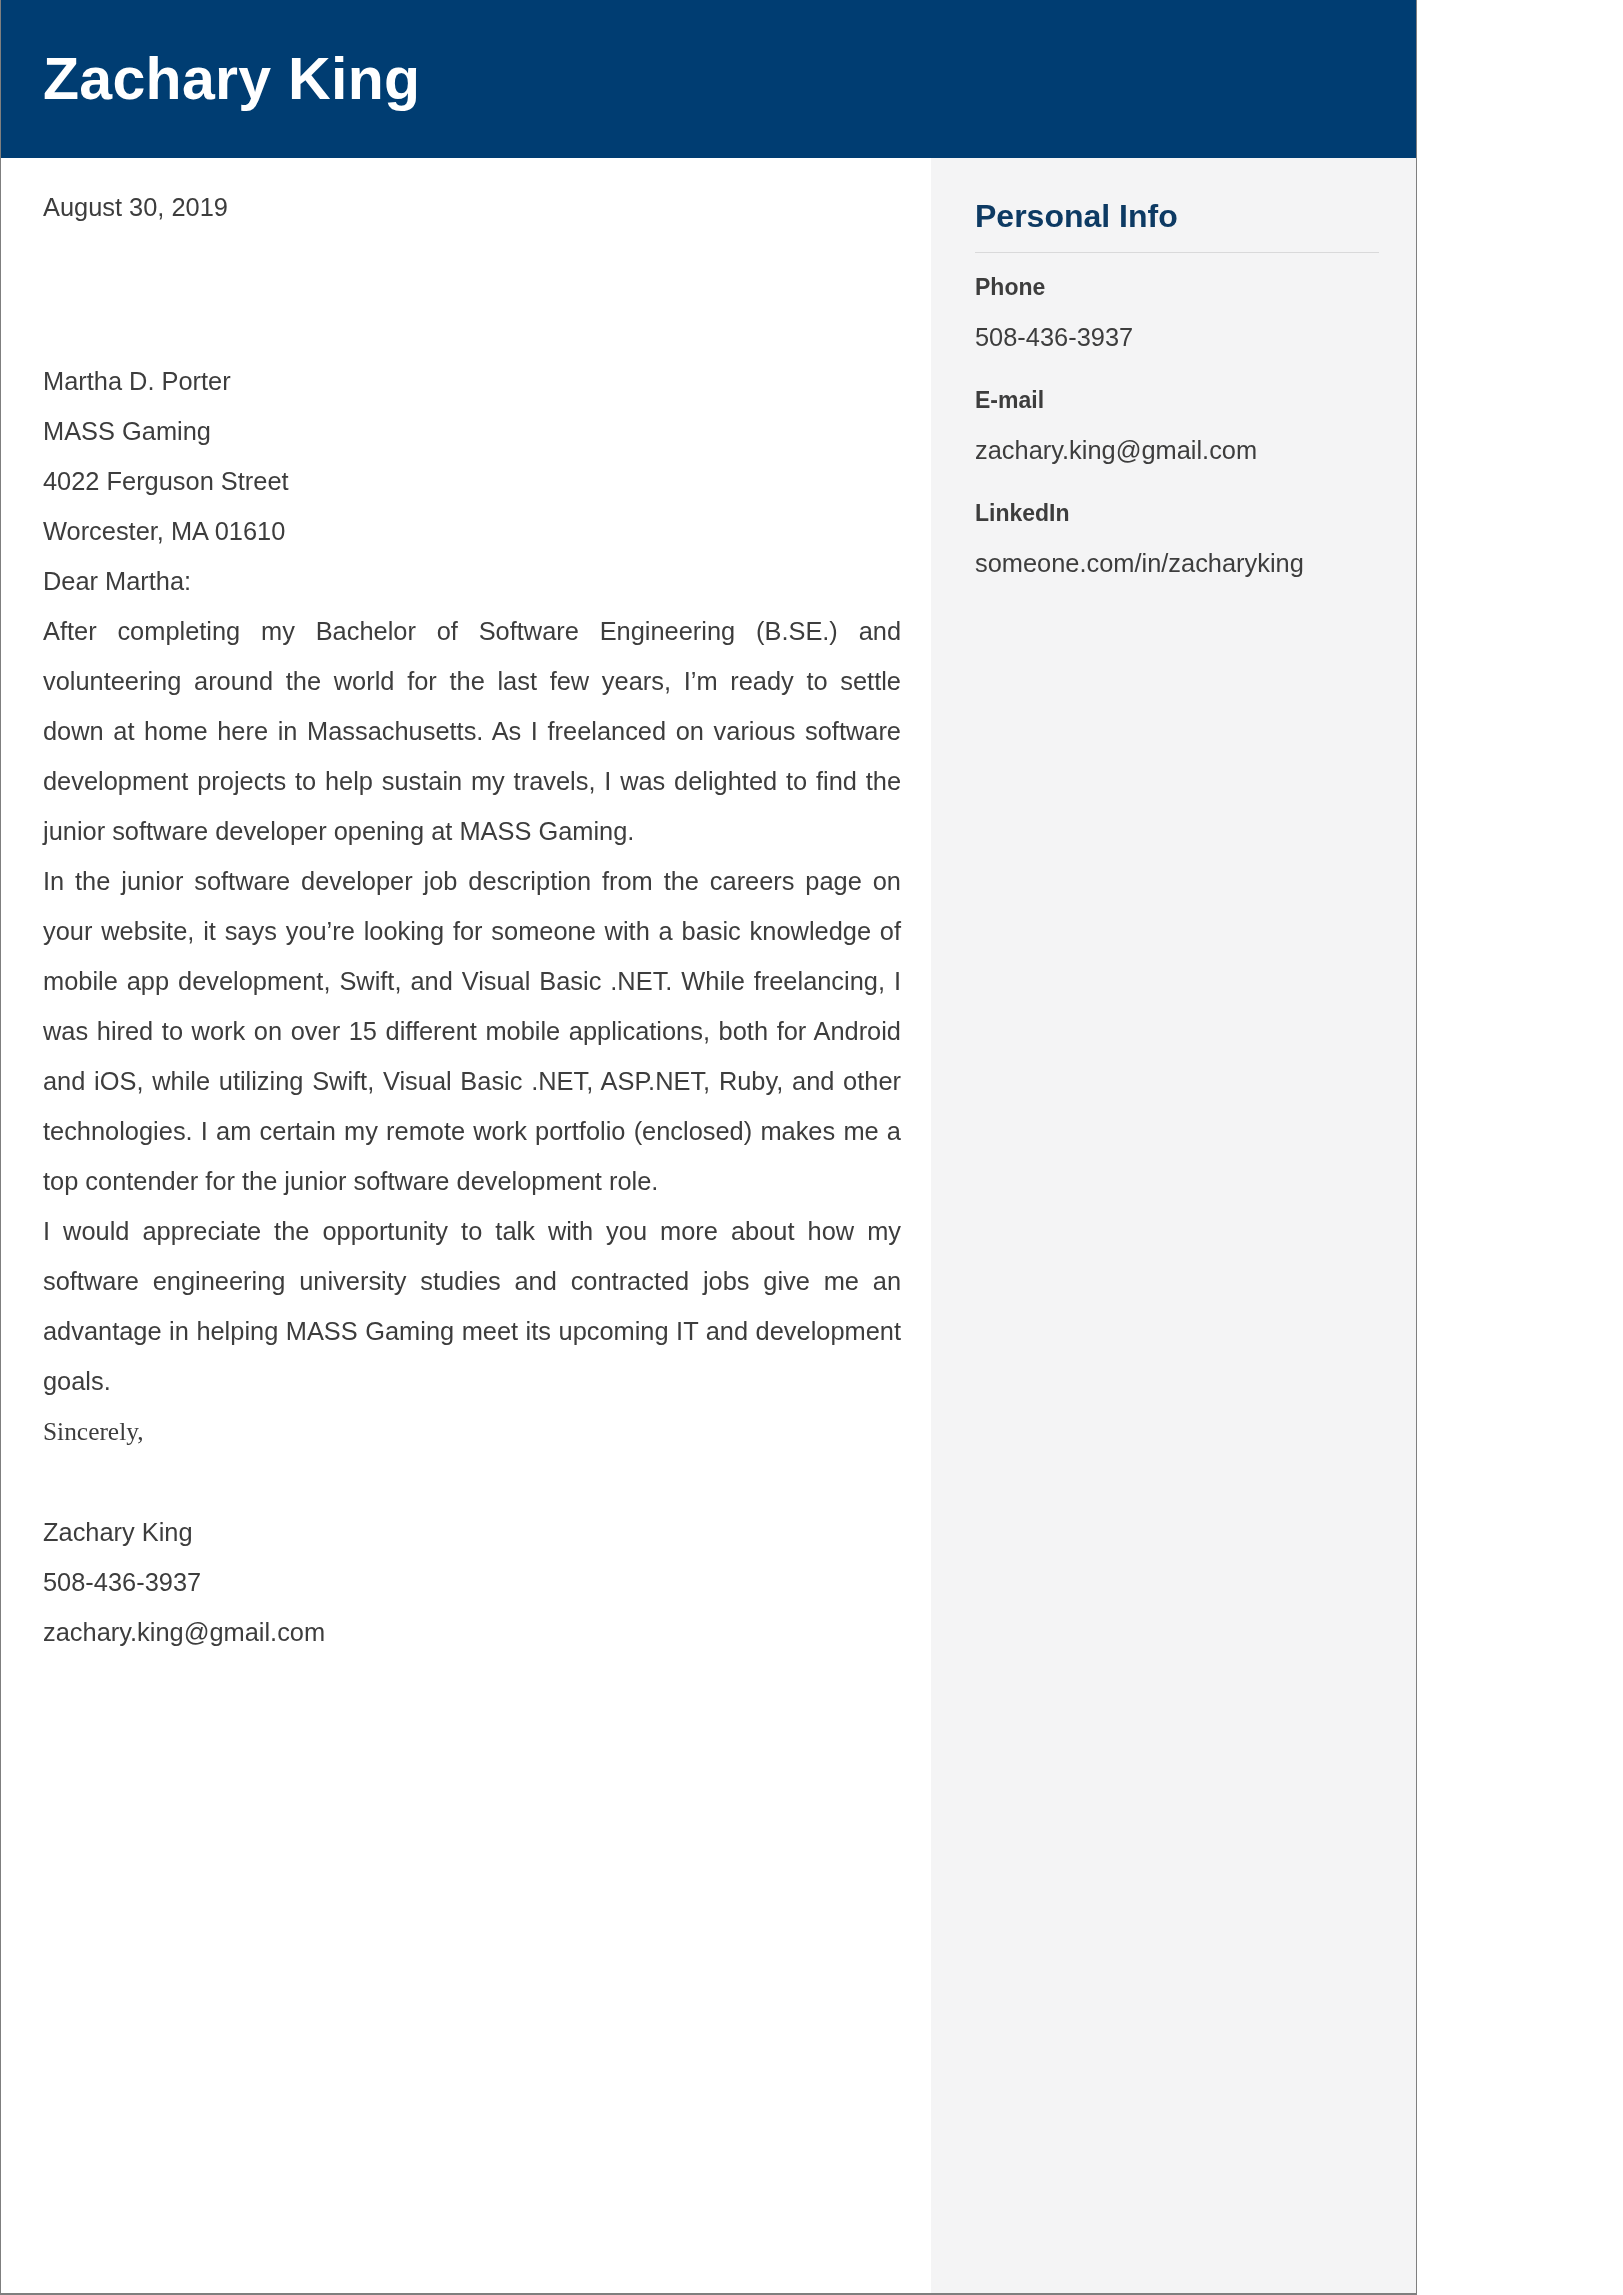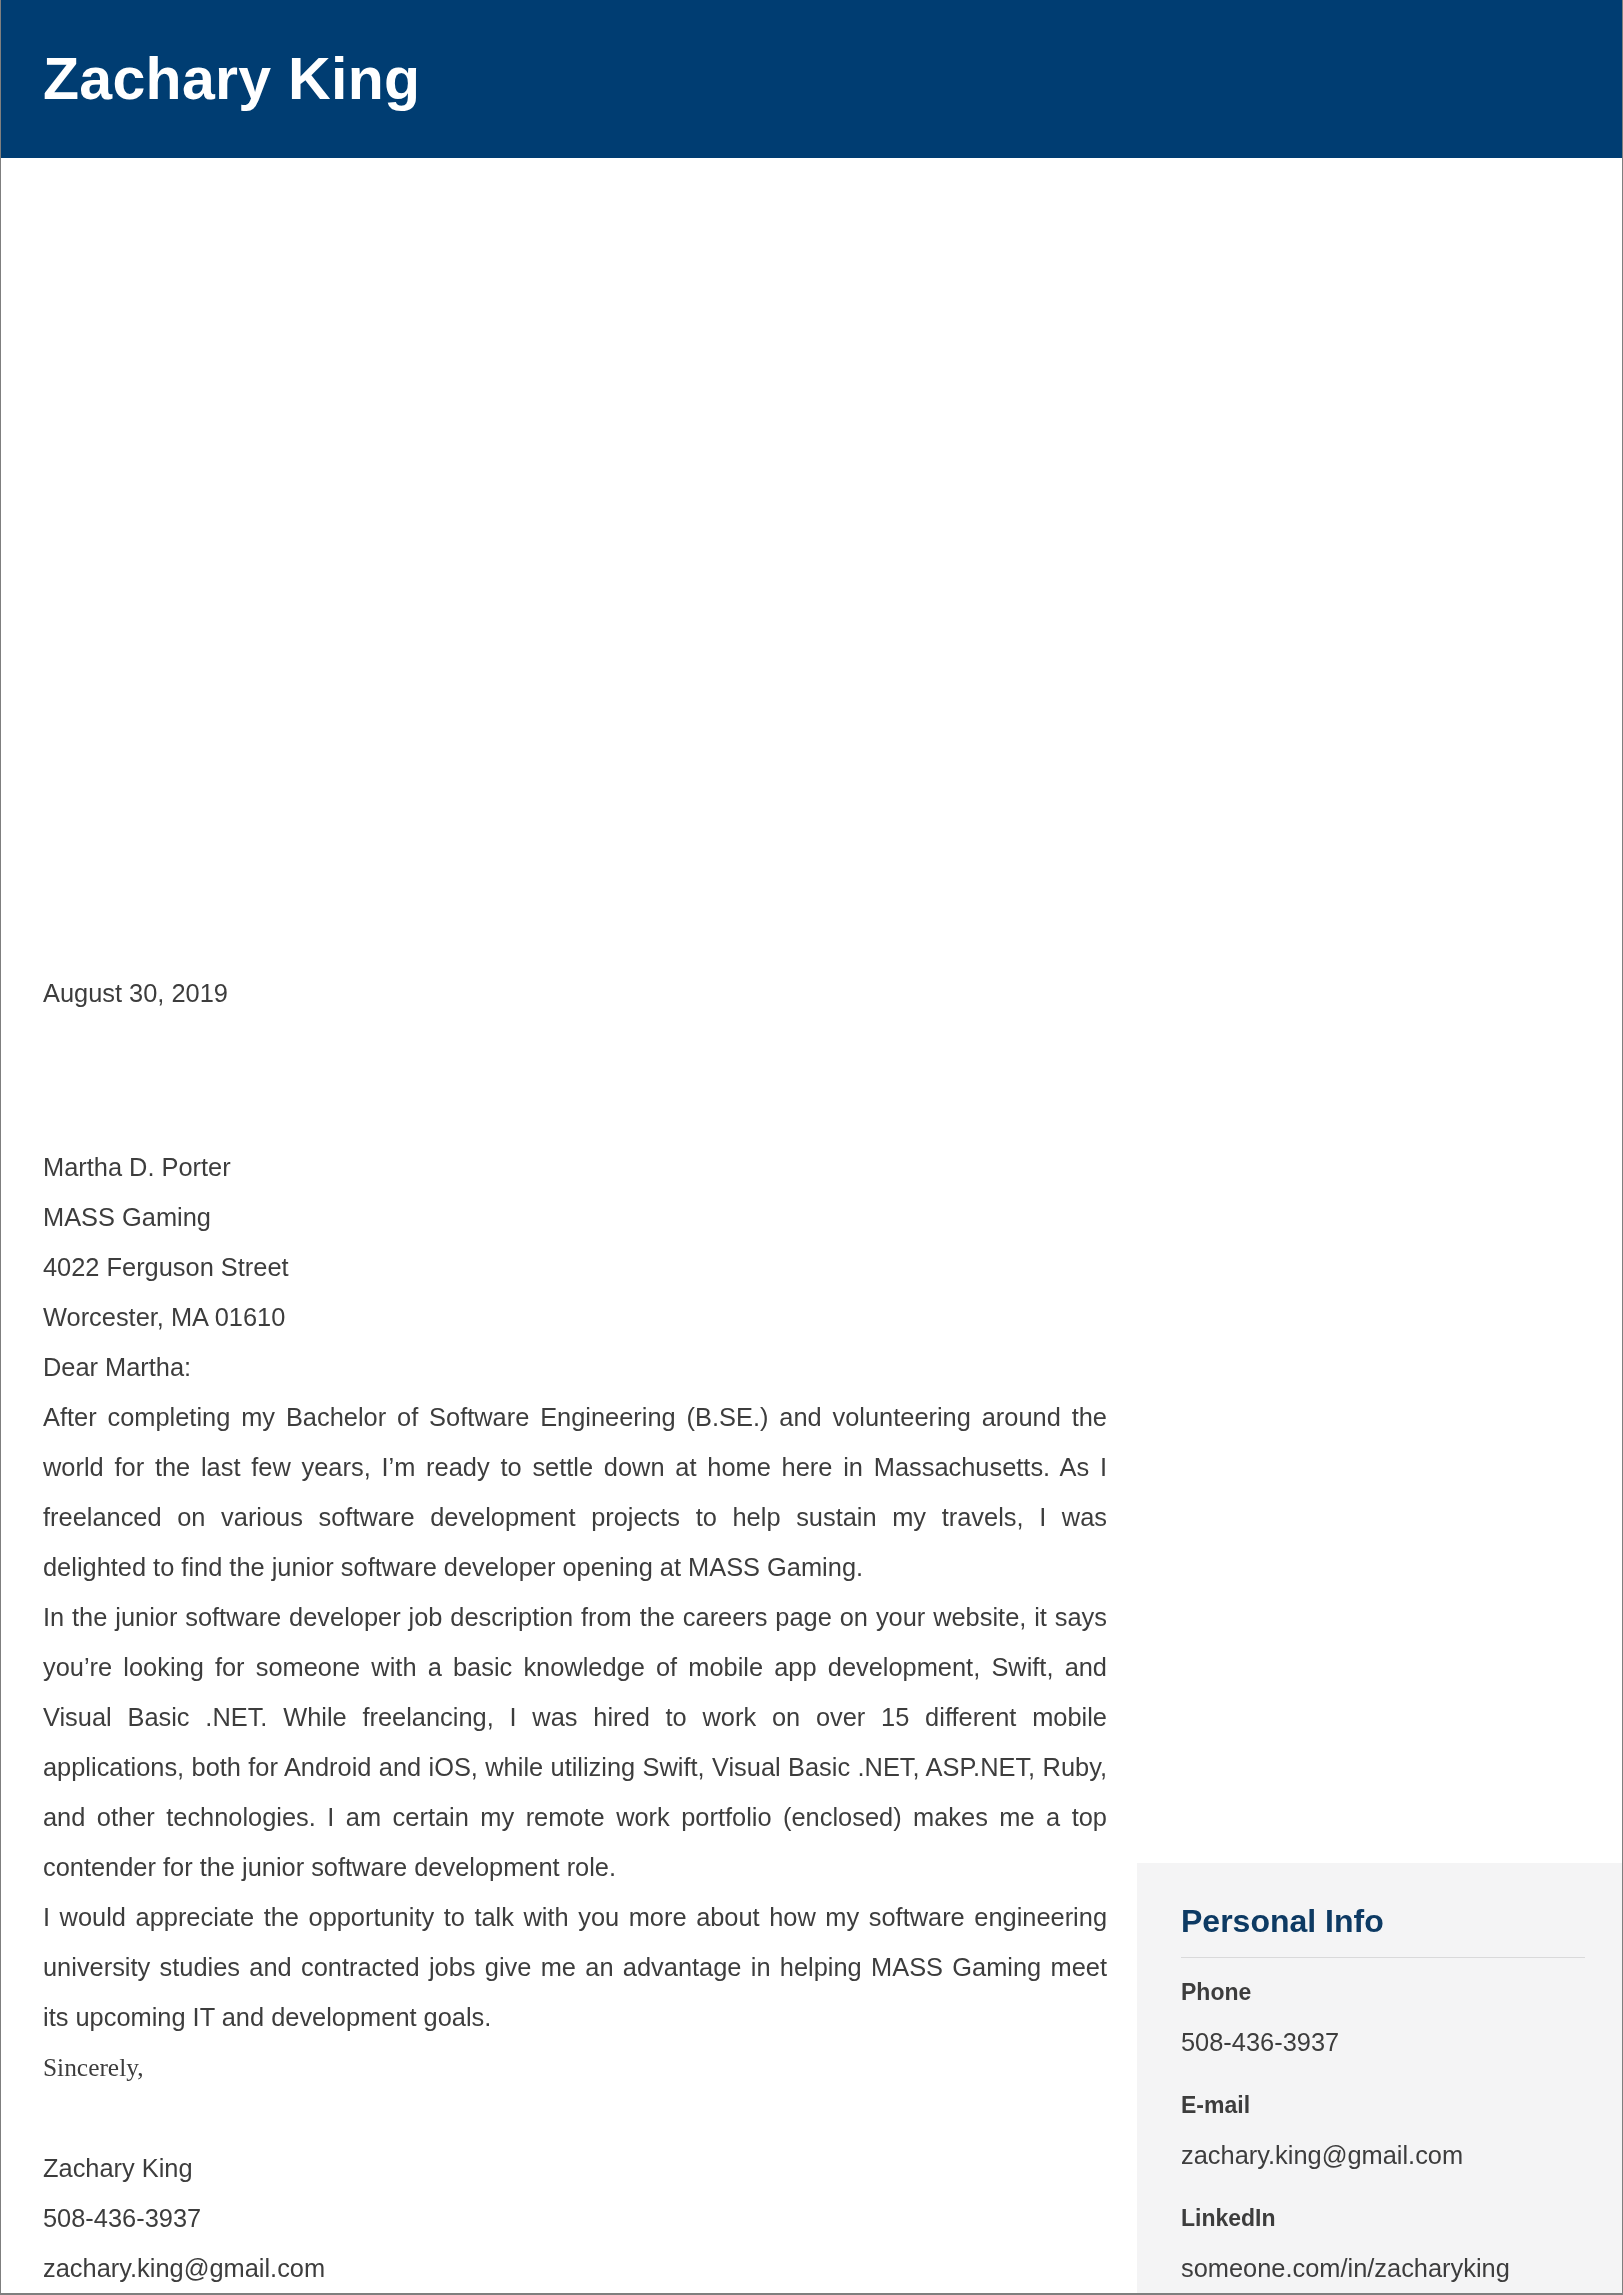--- a/index.html
+++ b/index.html
@@ -2,21 +2,21 @@
 <html style="--accent: #003d72; --accent_heading: #0d3a63; --sidebar_bg: #f4f4f5; --text: #3d3d3d; --divider: #d9d9da; --page_border: #7f7f7f;font-size:9.4px"><head>
 <meta charset="utf-8">
 <style>
   html, body { margin: 0; padding: 0; background: #ffffff; }
   body {
     width: 1623px; height: 2295px;
     font-family: "Liberation Sans", sans-serif;
   }
   .page {
     box-sizing: border-box;
-    width: 1623px; height: 2295px;
+    width: 1417px; height: 2295px;
     background: #ffffff;
     border-left: 1.8px solid var(--page_border, #7f7f7f);
     border-right: 1.8px solid var(--page_border, #7f7f7f);
     border-bottom: 2.4px solid var(--page_border, #7f7f7f);
     display: flex; flex-direction: column;
     overflow: hidden;
   }
   .header {
     flex: 0 0 158px;
     background: var(--accent, #003d72);
@@ -24,21 +24,21 @@
     padding-left: 42px;
   }
   .name {
     margin: 0;
     color: #ffffff;
     font-size: 59px;
     line-height: 1;
     font-weight: 700;
     letter-spacing: 0.3px;
   }
-  .body-row { flex: 1 1 auto; display: flex; min-height: 0; align-items: flex-end; }
+  .body-row { flex: 1 1 auto; display: flex; min-height: 0; }
 
   
   .letter {
     flex: 1 1 auto;
     box-sizing: border-box;
     padding: 24px 30px 0 42px;
   }
   .letter p { margin: 0; font-size: 25.4px; line-height: 50px; color: var(--text, #3d3d3d); }
   .recipient  { margin-top: 124px; }
   .salutation { margin-top: 124px; }

